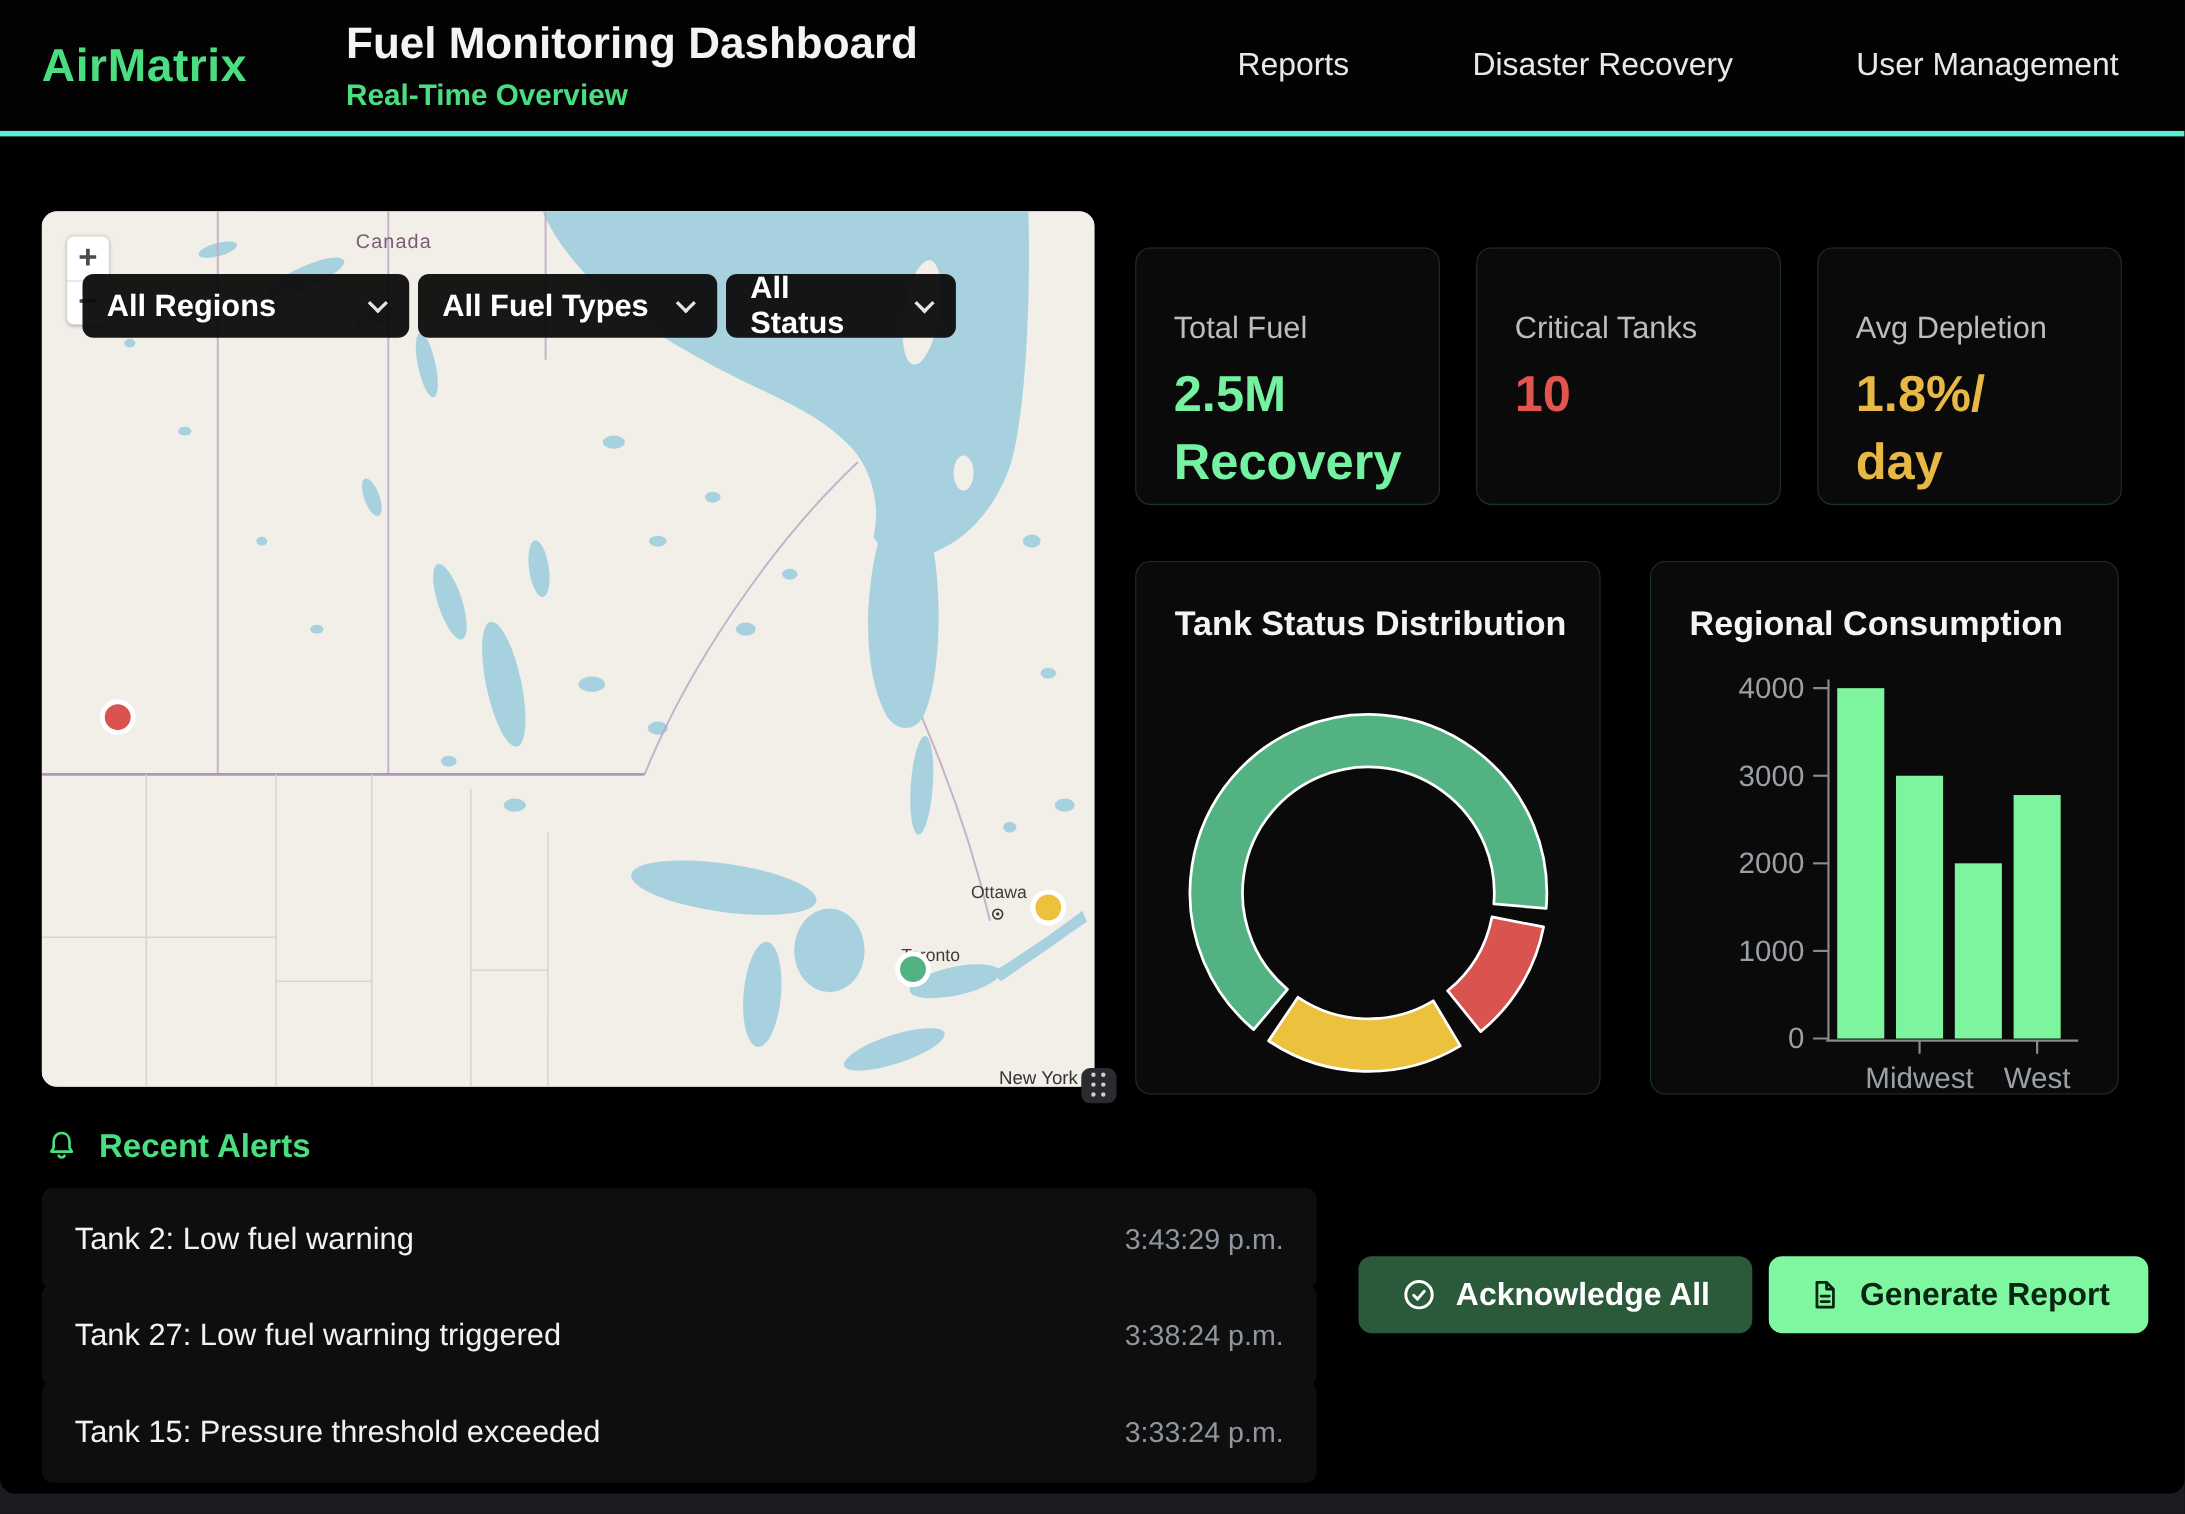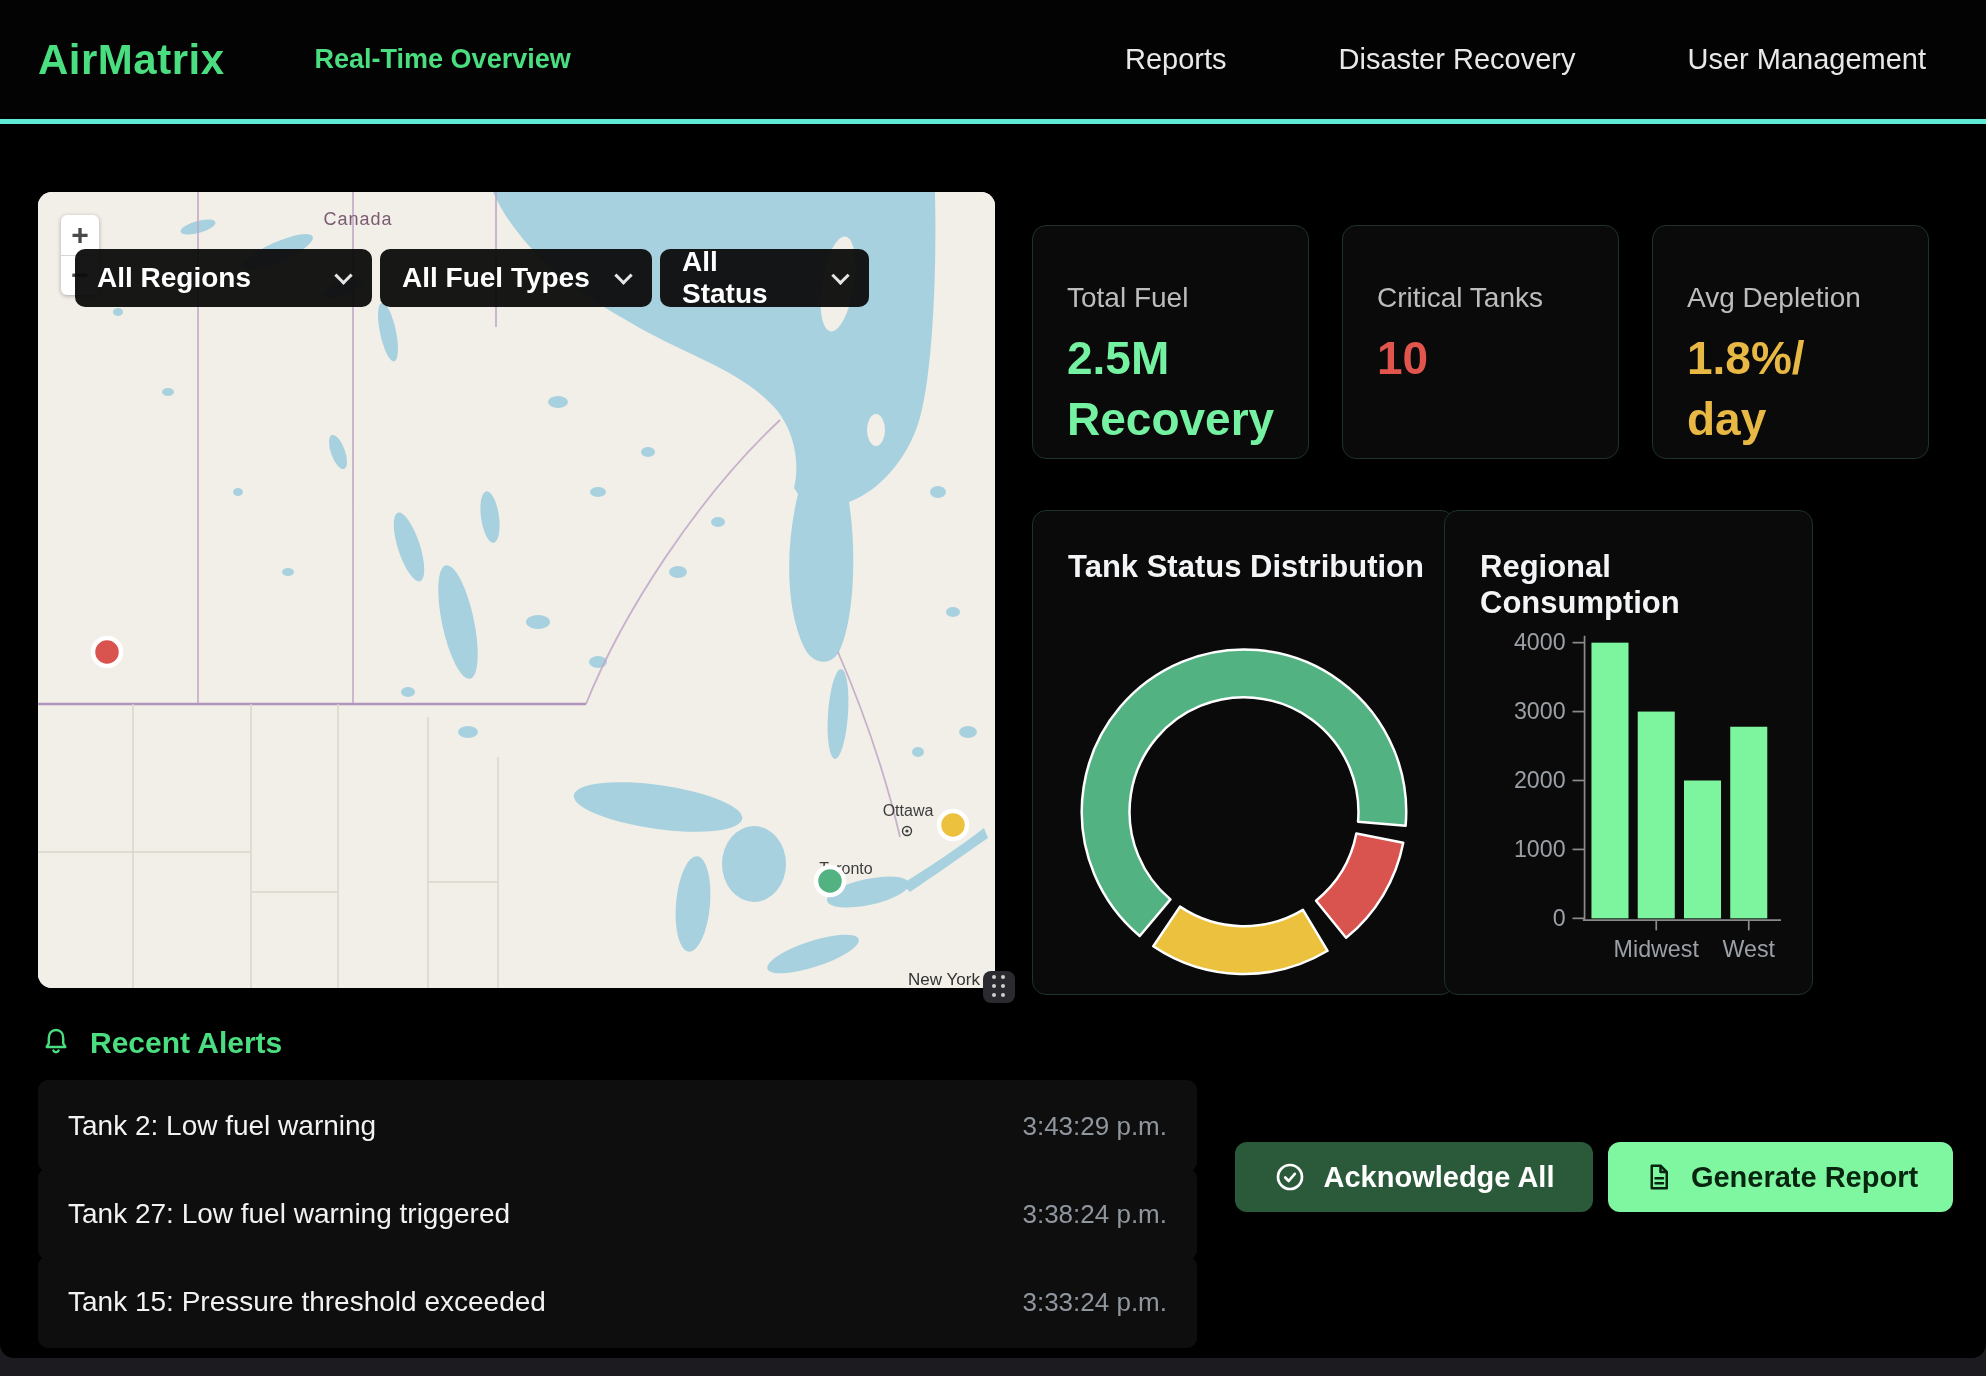--- a/index.html
+++ b/index.html
@@ -68,20 +68,21 @@
   .bottom-strip { position:absolute; left:0; top:1358px; width:1986px; height:18px; background:#1c1c20; }
 </style>
 </head>
 <body>
 
 <div class="app">
 
   <header>
     <div class="brand">AirMatrix</div>
     <div class="title-block">
+      <div class="page-title">Fuel Monitoring Dashboard</div>
       <div class="page-subtitle">Real-Time Overview</div>
     </div>
     <nav>
       <a>Reports</a>
       <a>Disaster Recovery</a>
       <a>User Management</a>
     </nav>
   </header>
 
   <div class="map-card">
@@ -218,21 +219,21 @@
   </div>
 
   <div class="card chart-card" style="left:1032px; width:423px;">
     <div class="chart-title">Tank Status Distribution</div>
     <svg id="donut" class="chart-svg" viewBox="0 0 423 485">
         <path d="M 107.22561962109408 426.8652442283934 A 163 163 0 1 1 374.3797357889545 316.2063860678684 L 326.56239028055074 312.02291041598073 A 115 115 0 1 0 138.07942488604797 390.0951109586825 Z" fill="#52b282" stroke="#fff" stroke-width="2.5" stroke-linejoin="round"></path>
         <path d="M 372.00523090196924 333.1018662463768 A 163 163 0 0 1 314.57922374112354 428.67479171748624 L 284.37184497073133 391.3717855675516 A 115 115 0 0 0 324.8871260964813 323.94303446830264 Z" fill="#d9534f" stroke="#fff" stroke-width="2.5" stroke-linejoin="round"></path>
         <path d="M 295.95120621033885 441.71827001444433 A 163 163 0 0 1 120.85155673426829 437.13312432647183 L 147.69281610086415 397.3393208438298 A 115 115 0 0 0 271.22937861465624 400.5742395807429 Z" fill="#ecc13e" stroke="#fff" stroke-width="2.5" stroke-linejoin="round"></path>
       </svg>
   </div>
-  <div class="card chart-card" style="left:1444px; width:369px;">
+  <div class="card chart-card" style="left:1500px; width:426px;">
     <div class="chart-title">Regional Consumption</div>
     <svg id="bars" class="chart-svg" viewBox="0 0 426 485">
         <line x1="148" y1="435" x2="162" y2="435" stroke="#8a8a8a" stroke-width="2"></line>
         <text x="140" y="444" text-anchor="end" font-size="27" fill="#9aa0a6" font-family="Liberation Sans, sans-serif">0</text>
         <line x1="148" y1="355" x2="162" y2="355" stroke="#8a8a8a" stroke-width="2"></line>
         <text x="140" y="364" text-anchor="end" font-size="27" fill="#9aa0a6" font-family="Liberation Sans, sans-serif">1000</text>
         <line x1="148" y1="275" x2="162" y2="275" stroke="#8a8a8a" stroke-width="2"></line>
         <text x="140" y="284" text-anchor="end" font-size="27" fill="#9aa0a6" font-family="Liberation Sans, sans-serif">2000</text>
         <line x1="148" y1="195" x2="162" y2="195" stroke="#8a8a8a" stroke-width="2"></line>
         <text x="140" y="204" text-anchor="end" font-size="27" fill="#9aa0a6" font-family="Liberation Sans, sans-serif">3000</text>

